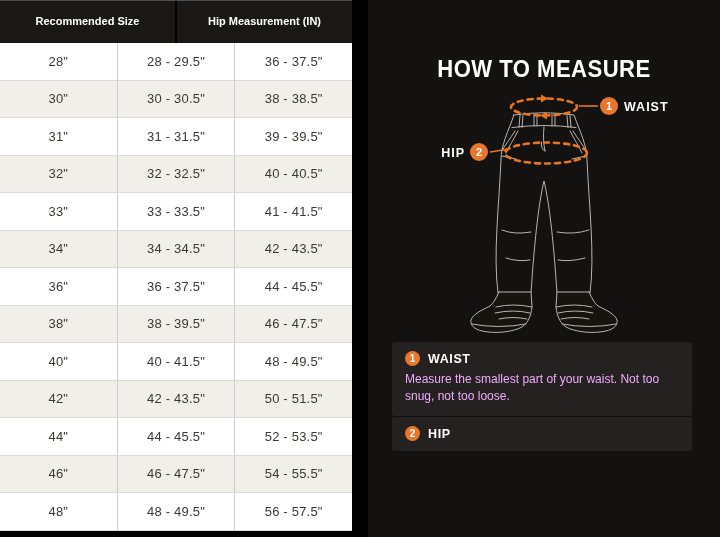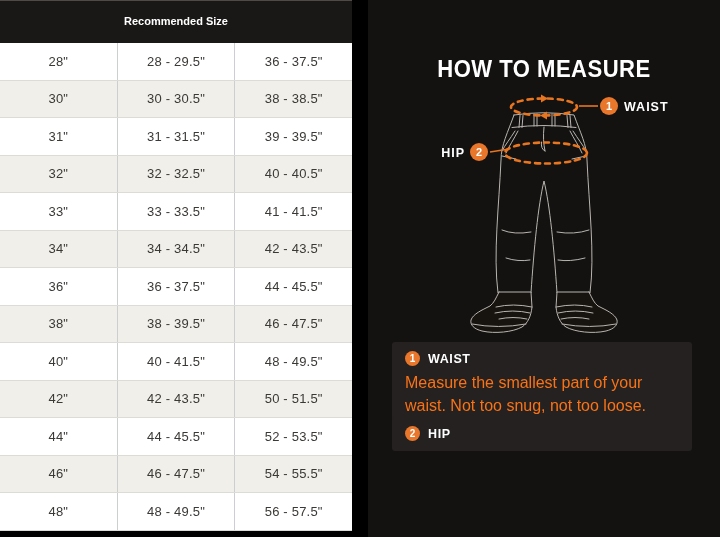--- a/index.html
+++ b/index.html
@@ -58,33 +58,34 @@
   .info-card.waist { top:342px; }
   .info-card.hip   { top:417px; }
   .card-head { display:flex; align-items:center; gap:8px; }
   .badge {
     width:15px; height:15px; border-radius:50%; background:#E8762B;
     color:#fff; font-size:10px; font-weight:bold;
     display:flex; align-items:center; justify-content:center; flex:0 0 15px;
   }
   .card-heading { color:#fff; font-size:12.5px; font-weight:bold; letter-spacing:.6px; }
   .card-text {
-    margin-top:5px; color:#f97316; font-size:16px; line-height:1.45;
+    margin-top:5px; color:#f0abfc; font-size:12px; line-height:1.45;
   }
 
   svg text { font-family:"Liberation Sans", sans-serif; }
 </style>
 </head>
 <body>
 
 <div class="page">
 
   <div class="size-table">
     <div class="thead">
       <div class="th">Recommended Size</div>
+      <div class="th">Hip Measurement (IN)</div>
     </div>
     <div id="table-body">
         <div class="trow">
           <div class="td">28"</div>
           <div class="td">28 - 29.5"</div>
           <div class="td">36 - 37.5"</div>
         </div>
         <div class="trow alt">
           <div class="td">30"</div>
           <div class="td">30 - 30.5"</div>

